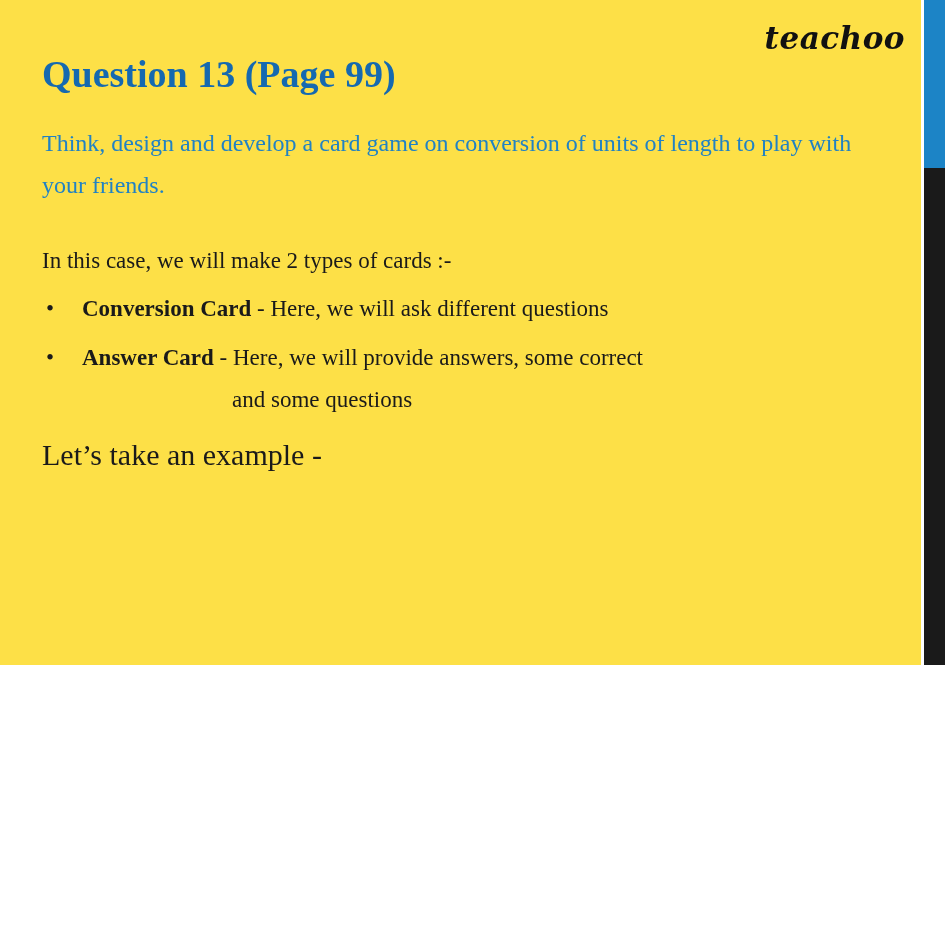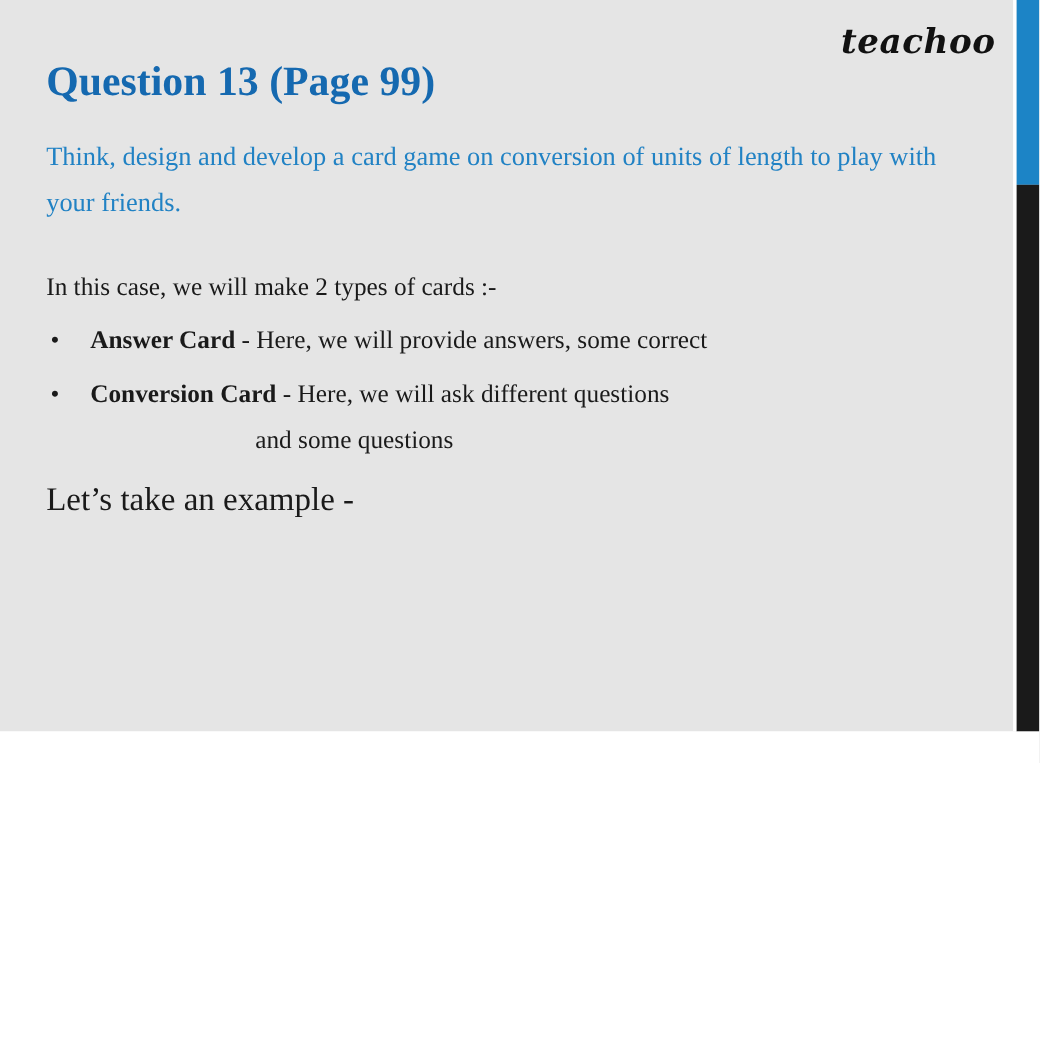--- a/index.html
+++ b/index.html
@@ -7,21 +7,21 @@
     padding: 0;
     background: #ffffff;
   }
   body {
     font-family: "Liberation Sans", sans-serif;
   }
   .slide {
     position: relative;
     width: 945px;
     height: 665px;
-    background: #e5e5e5;
+    background: #fde047;
     overflow: hidden;
     box-sizing: border-box;
   }
   
   .edge-bar-blue-top {
     position: absolute;
     right: 0;
     top: 0;
     width: 21px;
     height: 168px;
@@ -135,24 +135,24 @@
   <div class="content">
 
     <h1 class="title">Question 13 (Page 99)</h1>
 
     <p class="question-text">Think, design and develop a card game on conversion of units of length to play with your friends.</p>
 
     <p class="intro">In this case, we will make 2 types of cards :-</p>
 
     <ul class="bullet-list">
       <li class="bullet-item">
-        <b>Answer Card</b><span> - Here, we will provide answers, some correct</span>
+        <b>Conversion Card</b><span> - Here, we will ask different questions</span>
       </li>
       <li class="bullet-item">
-        <b>Conversion Card</b><span> - Here, we will ask different questions</span>
+        <b>Answer Card</b><span> - Here, we will provide answers, some correct</span>
       </li>
     </ul>
 
     <p class="bullet-cont">and some questions</p>
 
     <p class="closing">Let’s take an example -</p>
 
   </div>
 </div>
 

